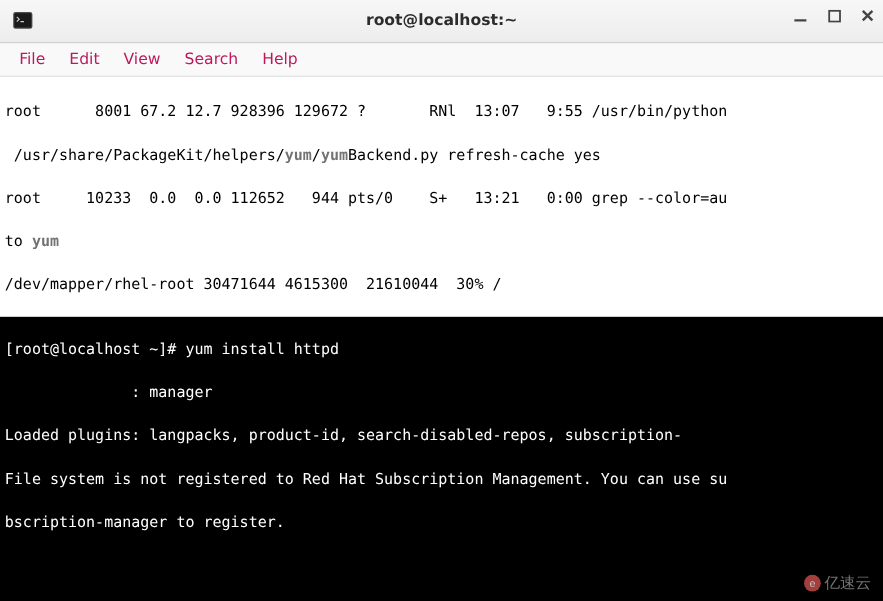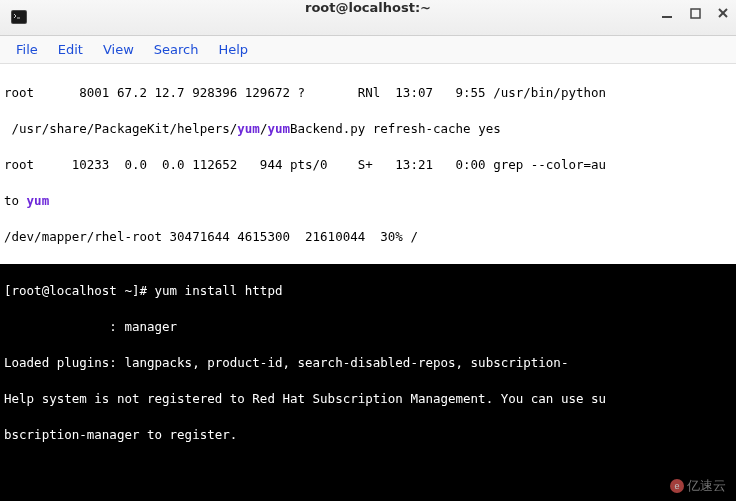--- a/index.html
+++ b/index.html
@@ -10,20 +10,21 @@
       width: 736px;
       height: 501px;
       overflow: hidden;
       position: relative;
     }
     .titlebar {
       height: 36px;
       background: linear-gradient(to bottom, #f7f7f7, #ededed);
       border-bottom: 1px solid #d0d0d0;
       display: flex;
+      align-items: center;
       justify-content: center;
       position: relative;
       font-family: "DejaVu Sans", "Liberation Sans", sans-serif;
     }
     .titlebar-title {
       font-weight: bold;
       font-size: 13px;
       color: #2c2c2c;
     }
     .titlebar-icon {
@@ -54,34 +55,34 @@
     }
     .menubar {
       height: 28px;
       background: #f9f9f9;
       border-bottom: 1px solid #e0e0e0;
       display: flex;
       align-items: center;
       padding: 0 6px;
       font-family: "DejaVu Sans", "Liberation Sans", sans-serif;
       font-size: 13px;
-      color: #1d4ed8;
+      color: #be185d;
     }
     .menubar .menu-item {
       padding: 4px 10px;
       cursor: pointer;
     }
     .terminal {
       padding: 2px 4px;
       line-height: 18px;
       white-space: pre;
       color: #000;
     }
     .terminal .line { white-space: pre; }
-    .hl-red-bold { color: #6d28d9; font-weight: bold; }
+    .hl-red-bold { color: #737373; font-weight: bold; }
     .inverted-block {
       background: #000;
       color: #fff;
       margin-left: -4px;
       margin-right: -4px;
       padding: 0 4px;
     }
     .watermark {
       position: absolute;
       right: 10px;
@@ -150,21 +151,21 @@
 <div class="terminal">
 <div class="line">root      8001 67.2 12.7 928396 129672 ?       RNl  13:07   9:55 /usr/bin/python</div>
 <div class="line"><span> /usr/share/PackageKit/helpers/</span><span class="hl-red-bold">yum</span><span>/</span><span class="hl-red-bold">yum</span><span>Backend.py refresh-cache yes</span></div>
 <div class="line">root     10233  0.0  0.0 112652   944 pts/0    S+   13:21   0:00 grep --color=au</div>
 <div class="line"><span>to </span><span class="hl-red-bold">yum</span></div>
 <div class="line">/dev/mapper/rhel-root 30471644 4615300  21610044  30% /</div>
 <div class="inverted-block">
 <div class="line">[root@localhost ~]# yum install httpd</div>
 <div class="line">              : manager</div>
 <div class="line">Loaded plugins: langpacks, product-id, search-disabled-repos, subscription-</div>
-<div class="line">Help system is not registered to Red Hat Subscription Management. You can use su</div>
+<div class="line">File system is not registered to Red Hat Subscription Management. You can use su</div>
 <div class="line">bscription-manager to register.</div>
 
 
 
 
 
 
 </div>
 
 

